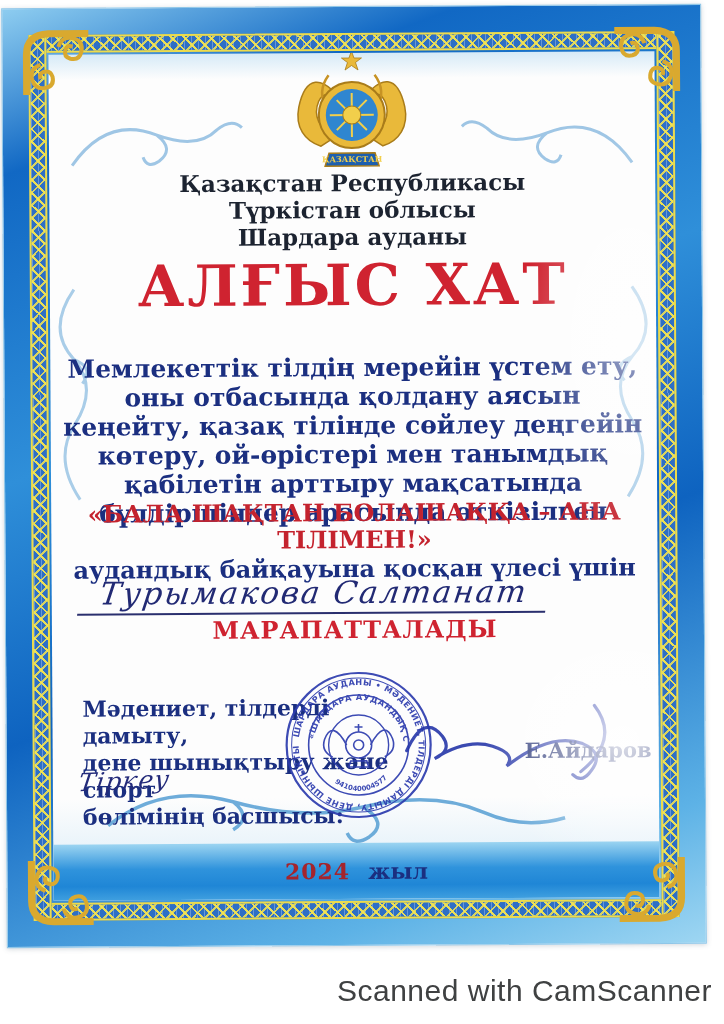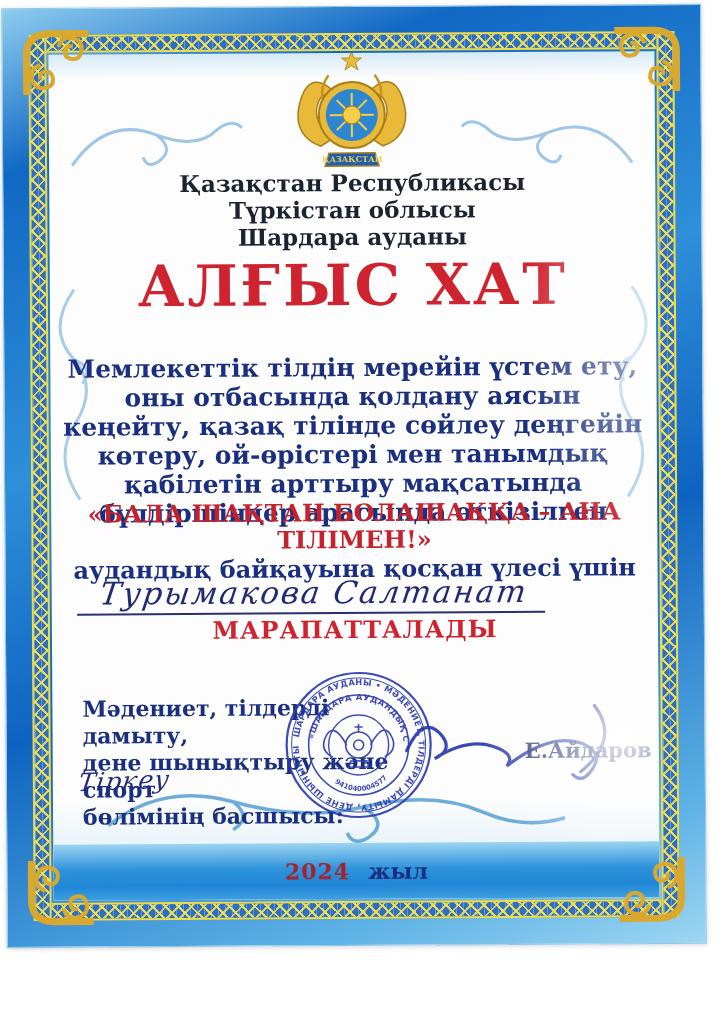--- a/index.html
+++ b/index.html
@@ -234,13 +234,14 @@
       <div class="glare g1"></div>
       <div class="glare g2"></div>
 
       <div class="year-band">
         <span class="yr">2024</span><span class="wd">жыл</span>
       </div>
 
     </div>
   </div>
 
+  <div class="camscanner">Scanned with CamScanner</div>
 </div>
 
 </body></html>

